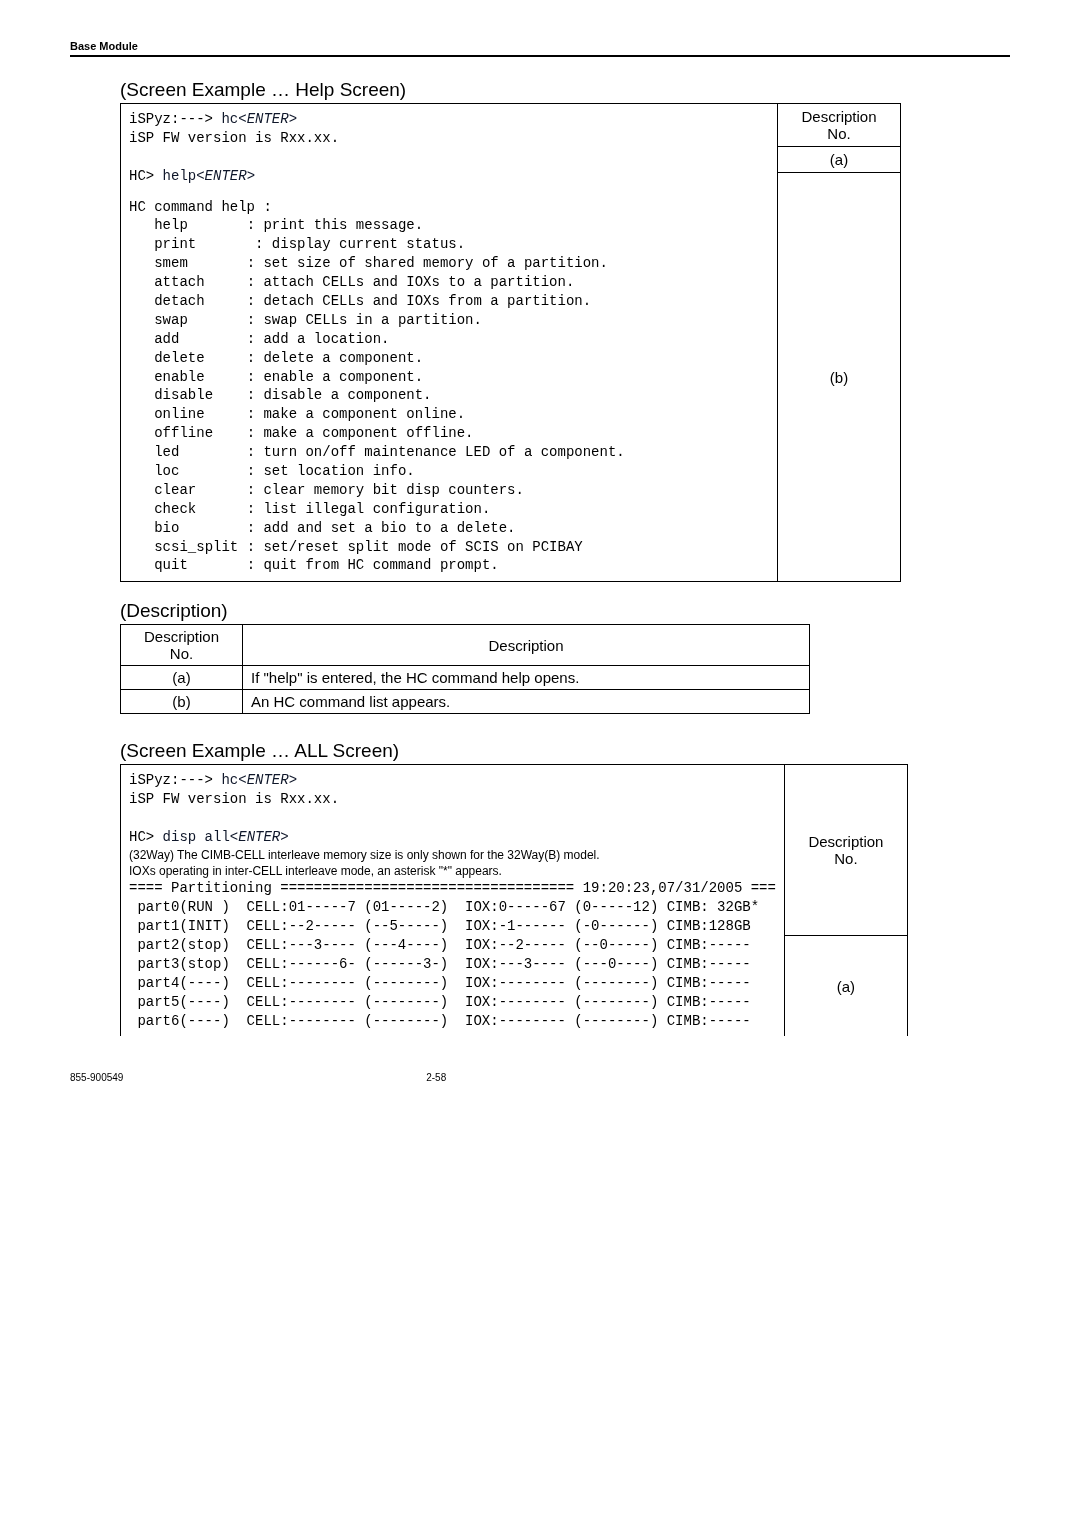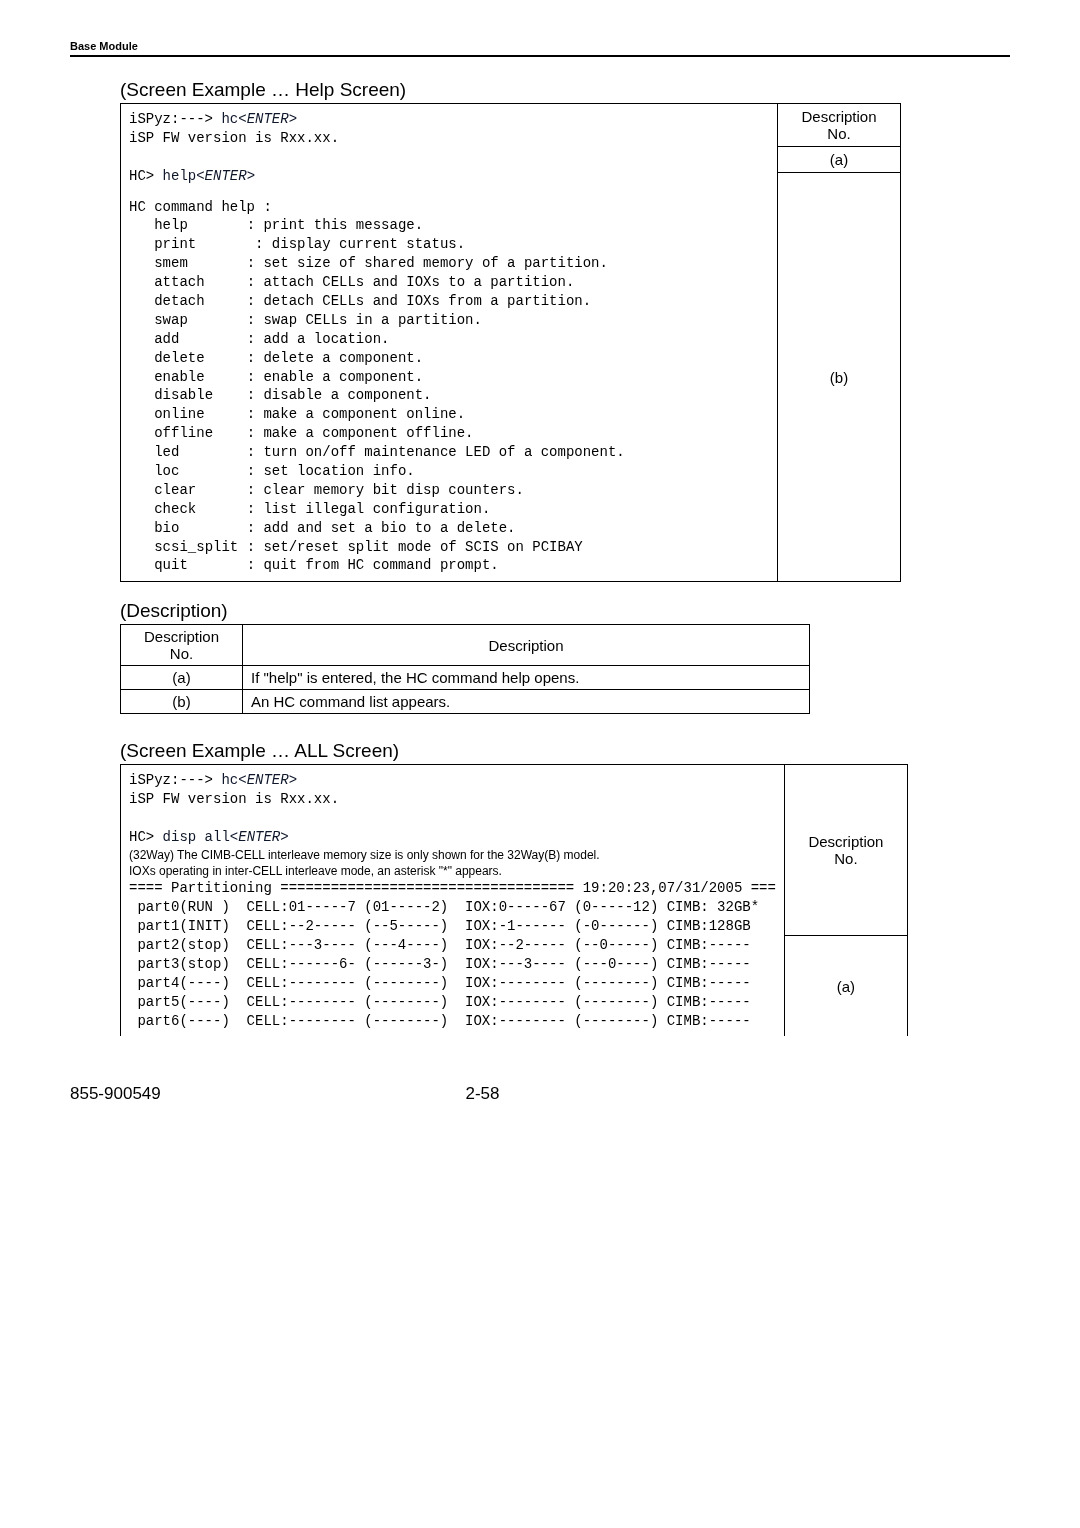--- a/index.html
+++ b/index.html
@@ -79,22 +79,22 @@
     width: 105px;
     text-align: center;
     font-weight: normal;
   }
   table.desc th.desc {
     width: 550px;
     text-align: center;
     font-weight: normal;
   }
   .footer {
-    margin-top: 48px;
-    font-size: 17px;
+    margin-top: 36px;
+    font-size: 10px;
   }
   .page-no {
     display: inline-block;
     margin-left: 300px;
   }
 </style>
 </head>
 <body>
 
 <div class="header-title">Base Module</div>

